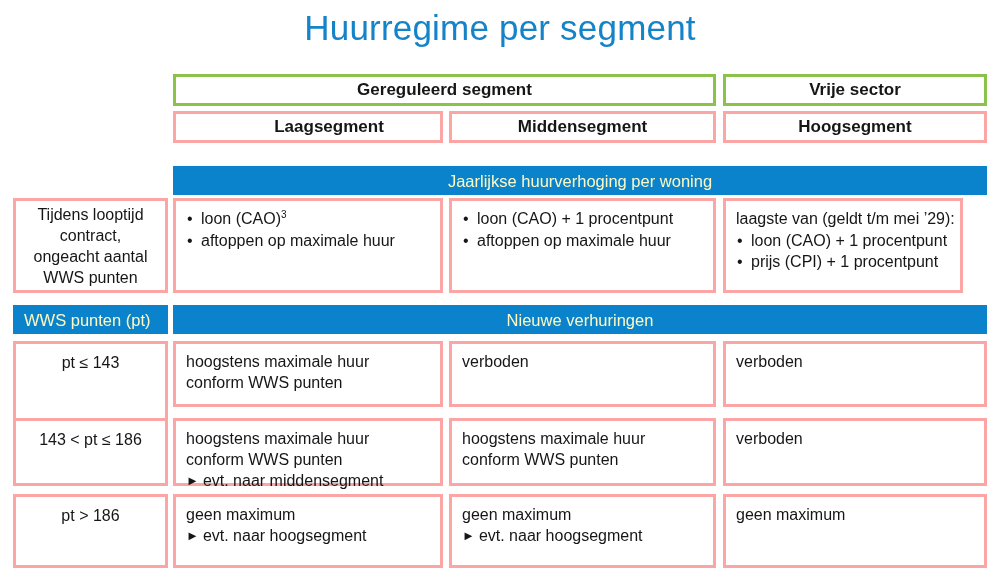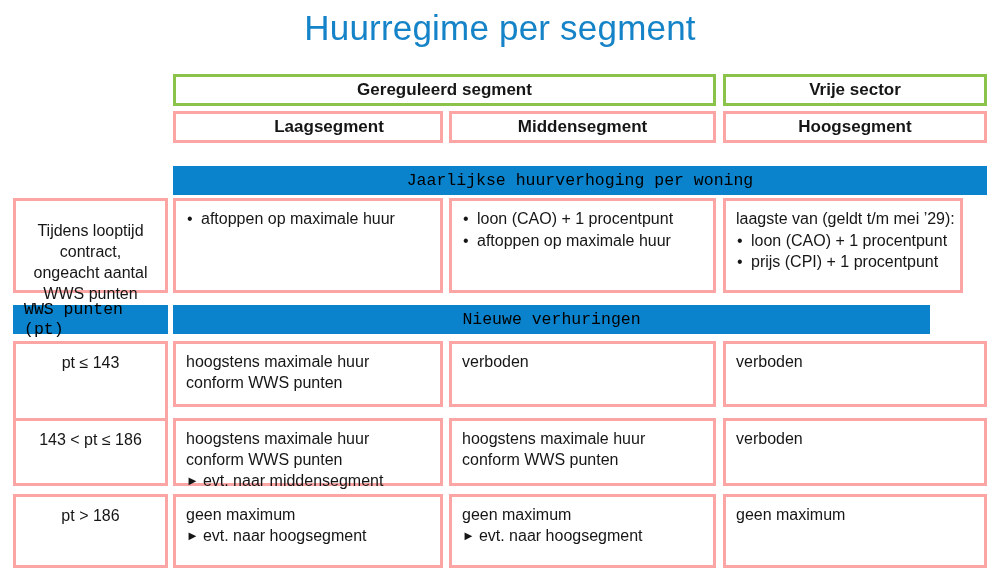--- a/index.html
+++ b/index.html
@@ -60,25 +60,24 @@
 
   
   .band {
     position: absolute;
     box-sizing: border-box;
     background: #0b82cc;
     display: flex;
     align-items: center;
   }
   .band .box-label {
-    color: #000000;
+    color: #fef9c3;
     font-size: 16.5px;
     line-height: 20px;
     width: 100%;
-    font-family: Liberation Mono, monospace;
   }
   .band.center .box-label { text-align: center; }
   .band.left   .box-label { text-align: left; padding-left: 11px; }
 
   
   .cell {
     padding: 7px 10px 6px 10px;
     display: block;
   }
   .cell.center {
@@ -86,21 +85,21 @@
     align-items: flex-start;
     justify-content: center;
     text-align: center;
     padding-top: 8px;
   }
   .cell.mid {
     display: flex;
     align-items: center;
     justify-content: center;
     text-align: center;
-    padding-top: 16px;
+    padding-top: 0;
   }
 
   .line {
     font-size: 16px;
     line-height: 21px;
     color: #161616;
     white-space: nowrap;
   }
   .line.wrap { white-space: normal; }
 
@@ -172,20 +171,21 @@
 
 <div class="box" style="left:13px; top:198px; width:155px; height:95px;">
   <div class="cell mid" style="height:100%;">
     <span class="line wrap">Tijdens looptijd contract, ongeacht aantal WWS punten</span>
   </div>
 </div>
 
 <div class="box" style="left:173px; top:198px; width:270px; height:95px;">
   <div class="cell">
     <ul class="bullets">
+      <li><span>loon (CAO)</span><sup>3</sup></li>
       <li>aftoppen op maximale huur</li>
     </ul>
   </div>
 </div>
 
 <div class="box" style="left:449px; top:198px; width:267px; height:95px;">
   <div class="cell">
     <ul class="bullets">
       <li>loon (CAO) + 1 procentpunt</li>
       <li>aftoppen op maximale huur</li>
@@ -199,21 +199,21 @@
       <li class="plain">laagste van (geldt t/m mei ’29):</li>
       <li>loon (CAO) + 1 procentpunt</li>
       <li>prijs (CPI) + 1 procentpunt</li>
     </ul>
   </div>
 </div>
 
 <div class="band left" style="left:13px; top:305px; width:155px; height:29px;">
   <span class="box-label">WWS punten (pt)</span>
 </div>
-<div class="band center" style="left:173px; top:305px; width:757px; height:29px;">
+<div class="band center" style="left:173px; top:305px; width:814px; height:29px;">
   <span class="box-label">Nieuwe verhuringen</span>
 </div>
 
 <div class="box" style="left:13px; top:341px; width:155px; height:84px;">
   <div class="cell center" style="height:100%;">
     <span class="line">pt ≤ 143</span>
   </div>
 </div>
 <div class="box" style="left:173px; top:341px; width:270px; height:66px;">
   <div class="cell">

